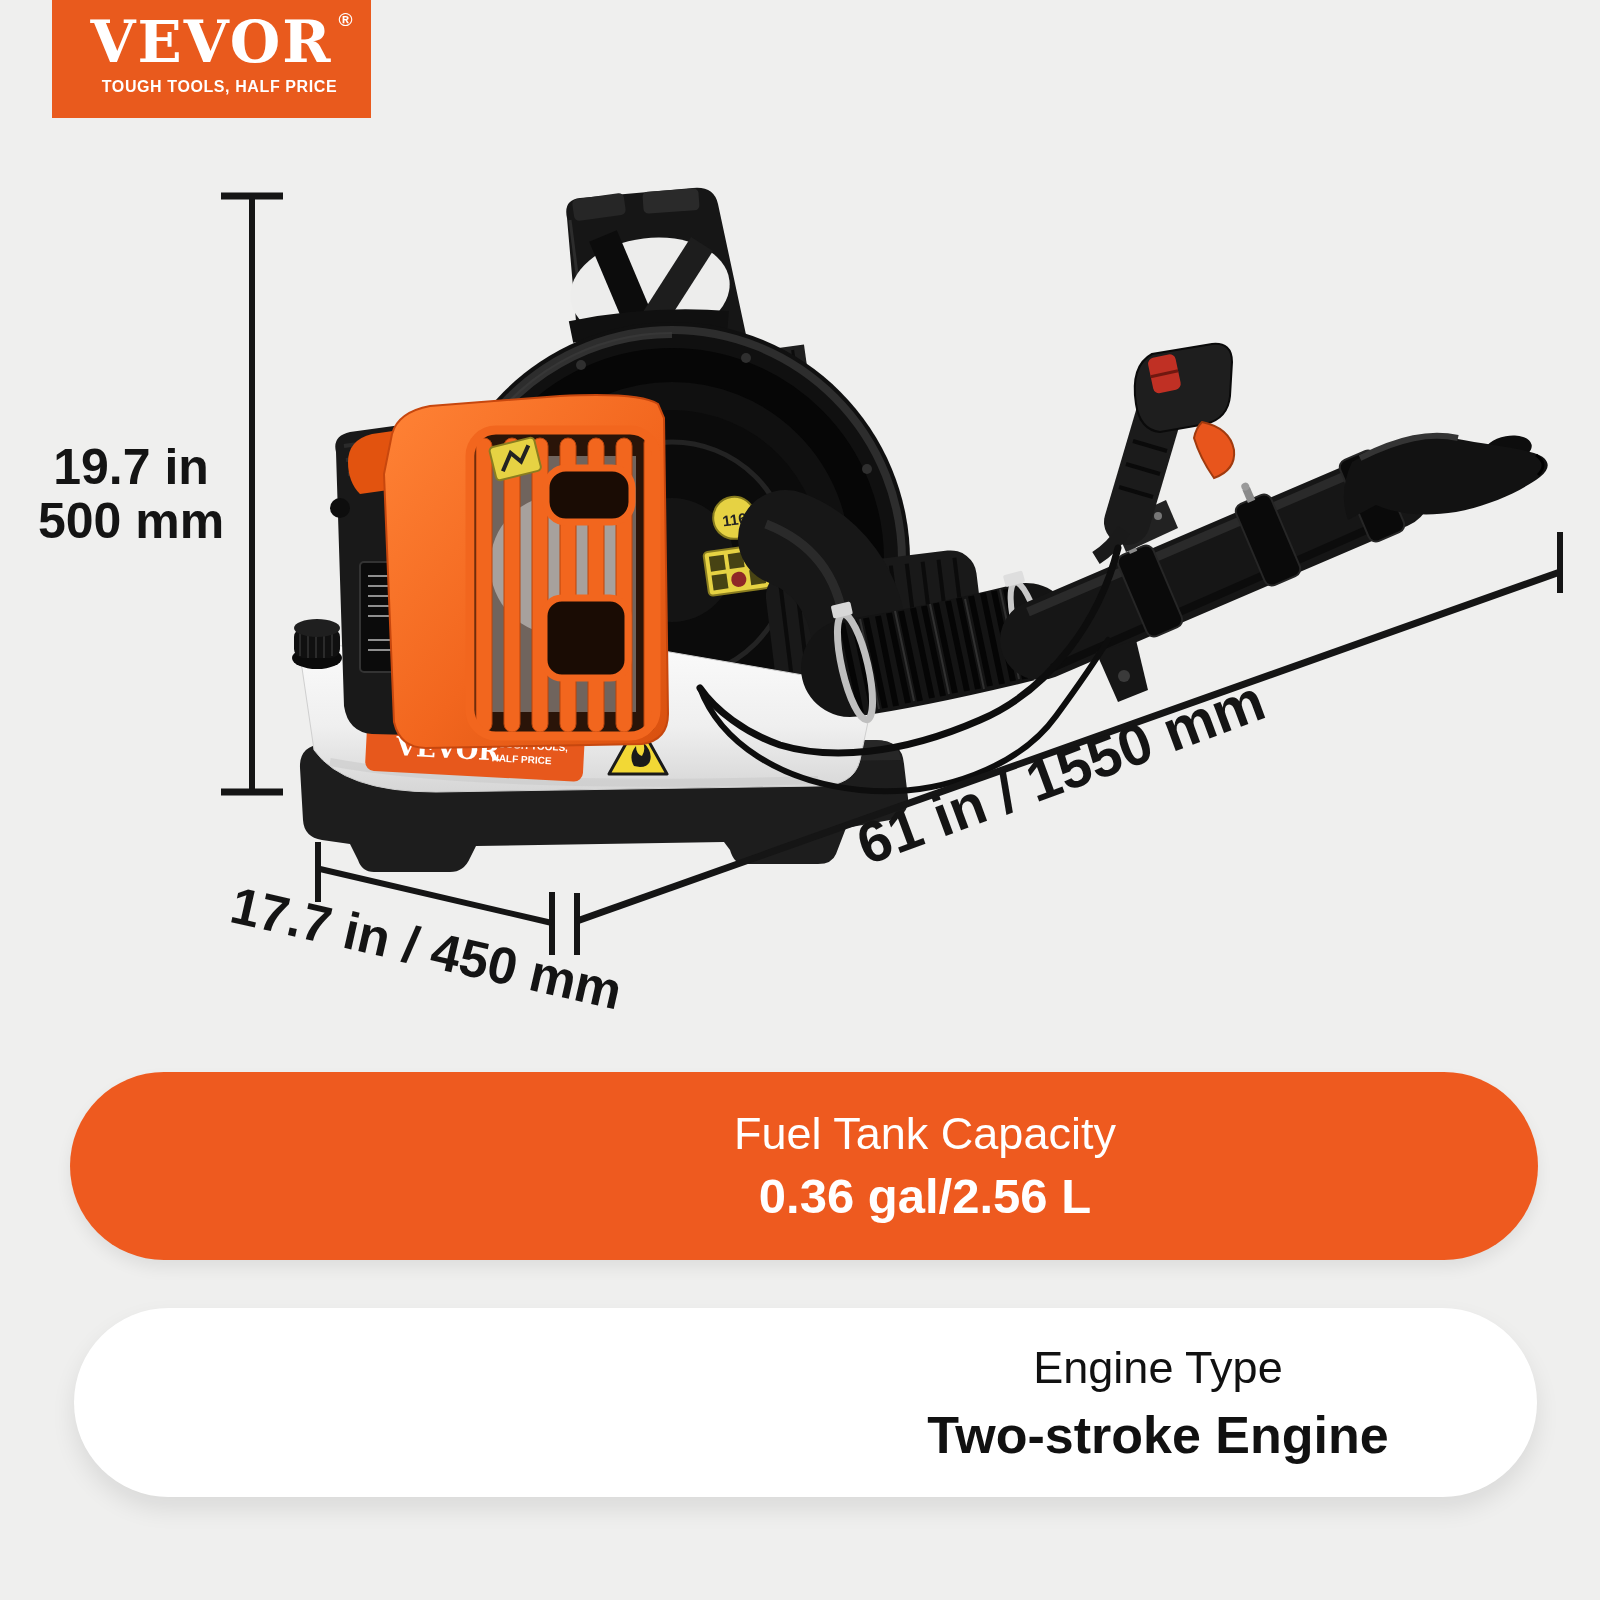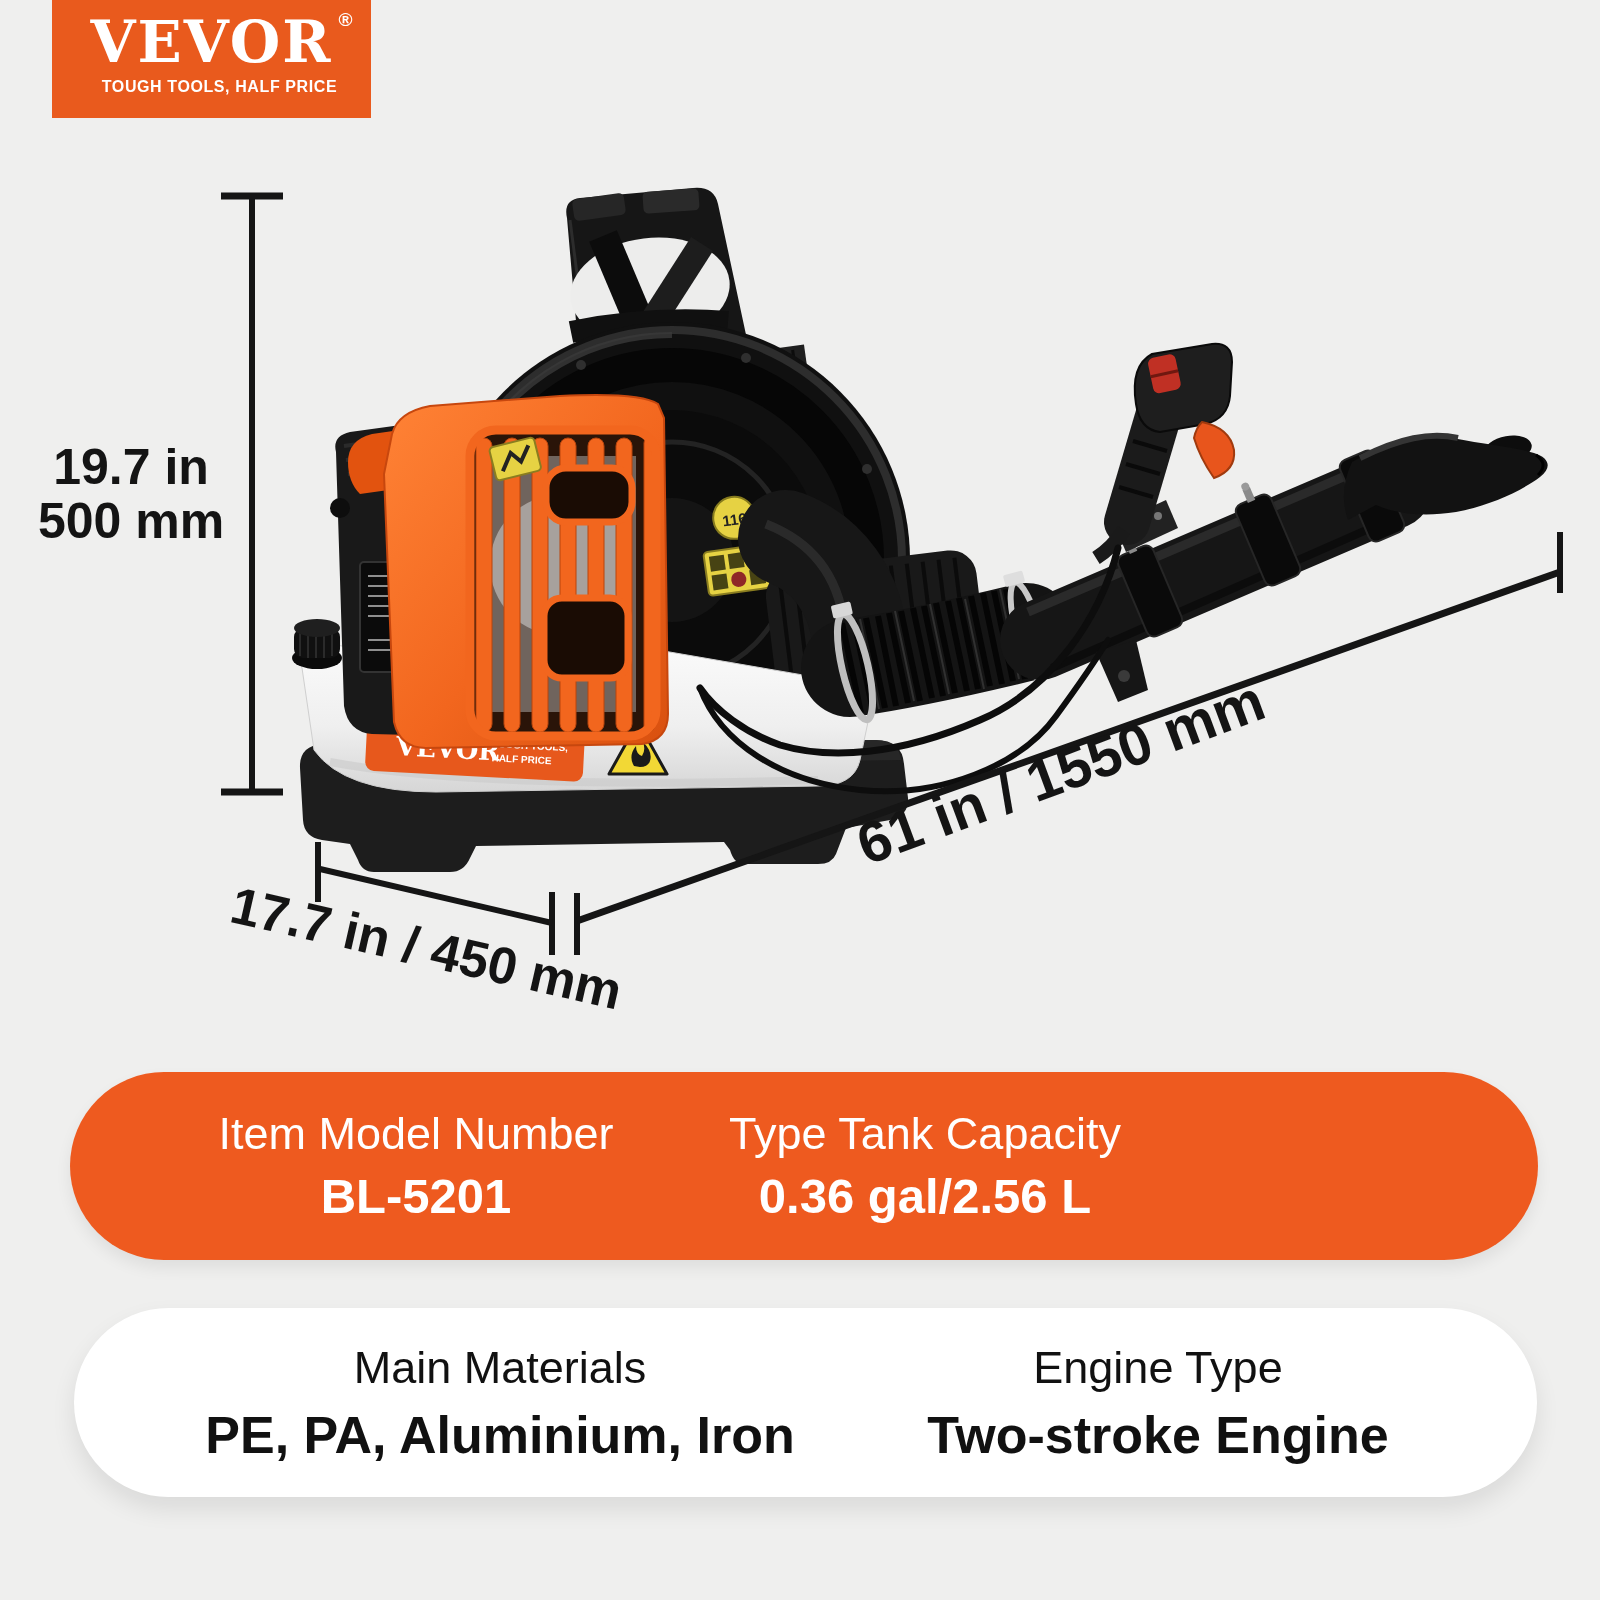--- a/index.html
+++ b/index.html
@@ -265,34 +265,26 @@
 
   <div class="logo">
     <div class="logo-word">
       <span>VEVOR</span>
       <span class="logo-reg">®</span>
     </div>
     <div class="logo-tagline">TOUGH TOOLS, HALF PRICE</div>
   </div>
 
   <div class="spec-banner">
-    <div class="spec-col" style="left:346px">
-      <div class="spec-label">Item Model Number</div>
-      <div class="spec-value">BL-5201</div>
-    </div>
     <div class="spec-col" style="left:855px">
-      <div class="spec-label">Type Tank Capacity</div>
+      <div class="spec-label">Fuel Tank Capacity</div>
       <div class="spec-value">0.36 gal/2.56 L</div>
     </div>
   </div>
 
   <div class="info-banner">
-    <div class="info-col" style="left:426px">
-      <div class="info-label">Main Materials</div>
-      <div class="info-value">PE, PA, Aluminium, Iron</div>
-    </div>
     <div class="info-col" style="left:1084px">
       <div class="info-label">Engine Type</div>
       <div class="info-value">Two-stroke Engine</div>
     </div>
   </div>
 
 </div>
 
 </body></html>

